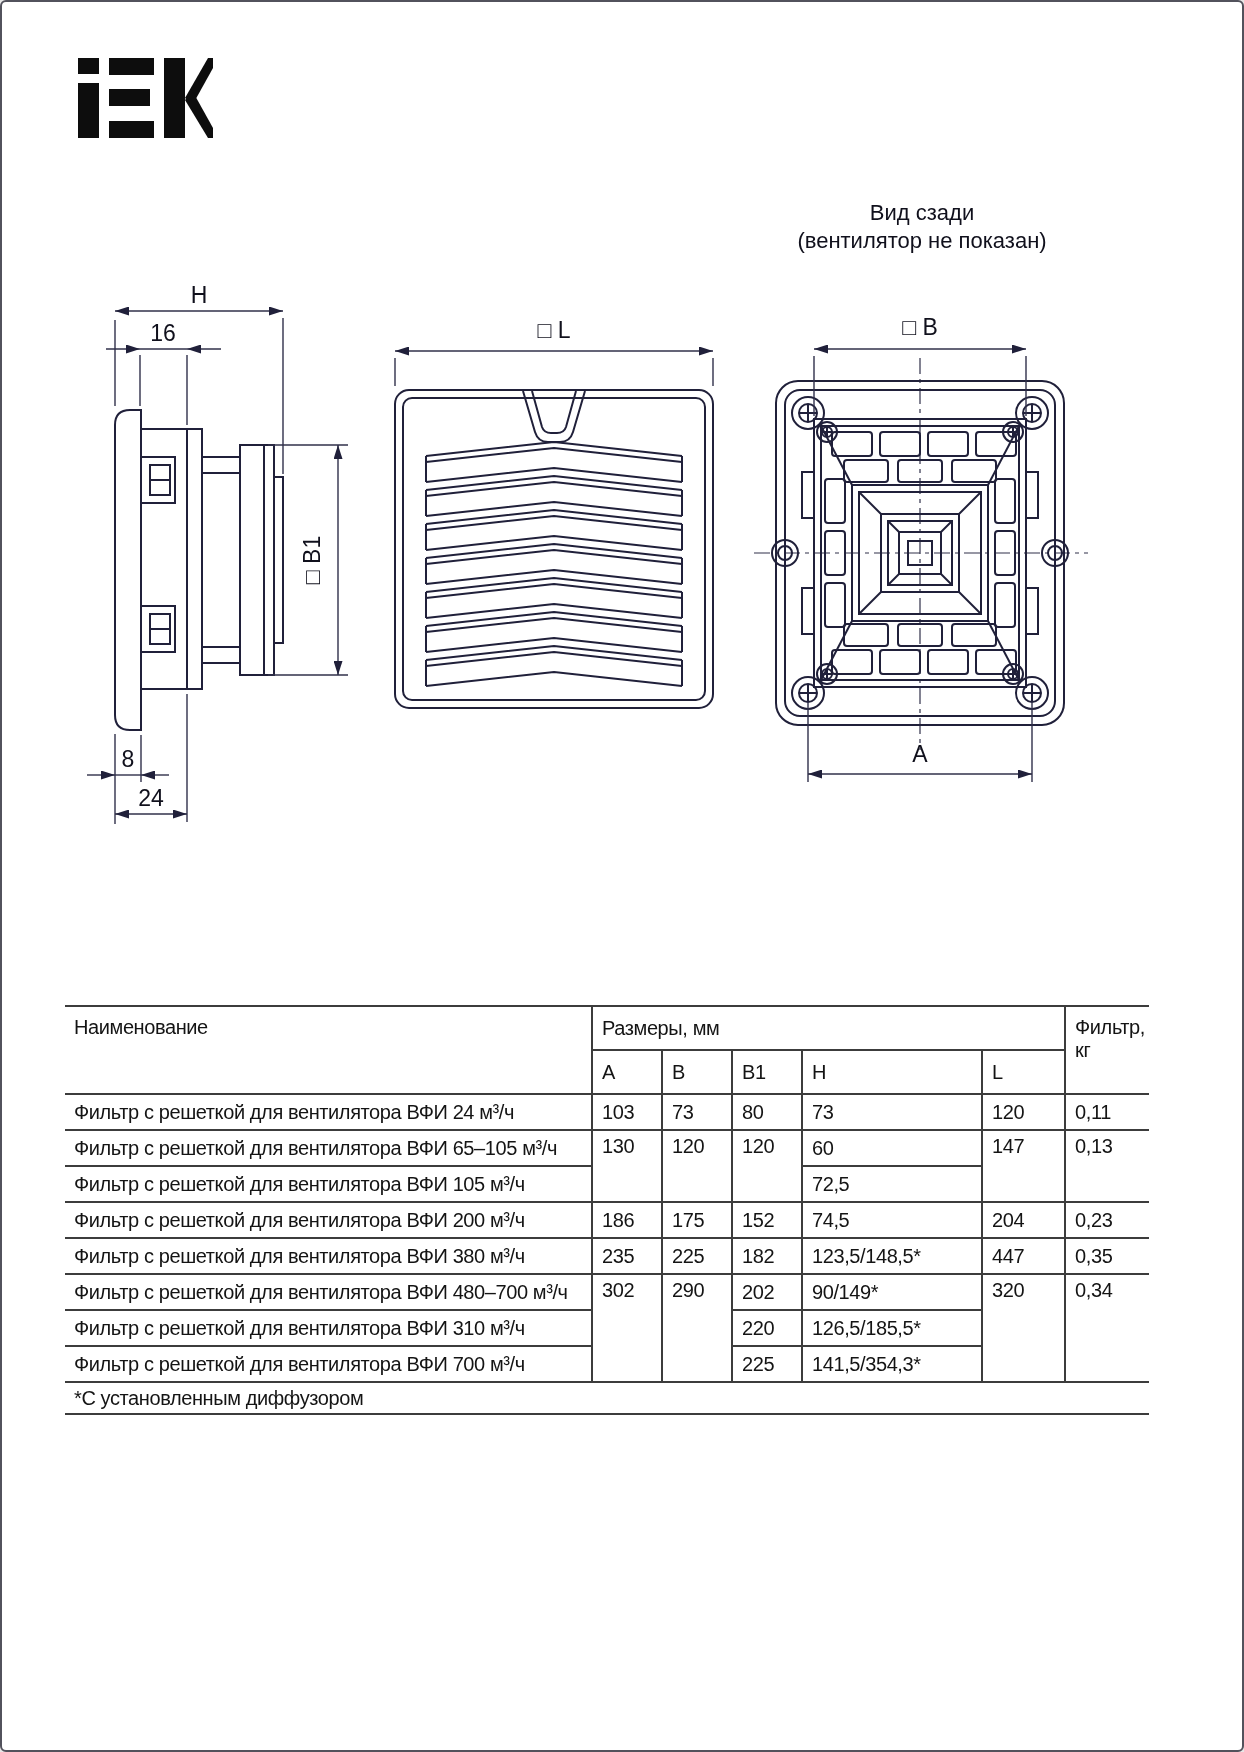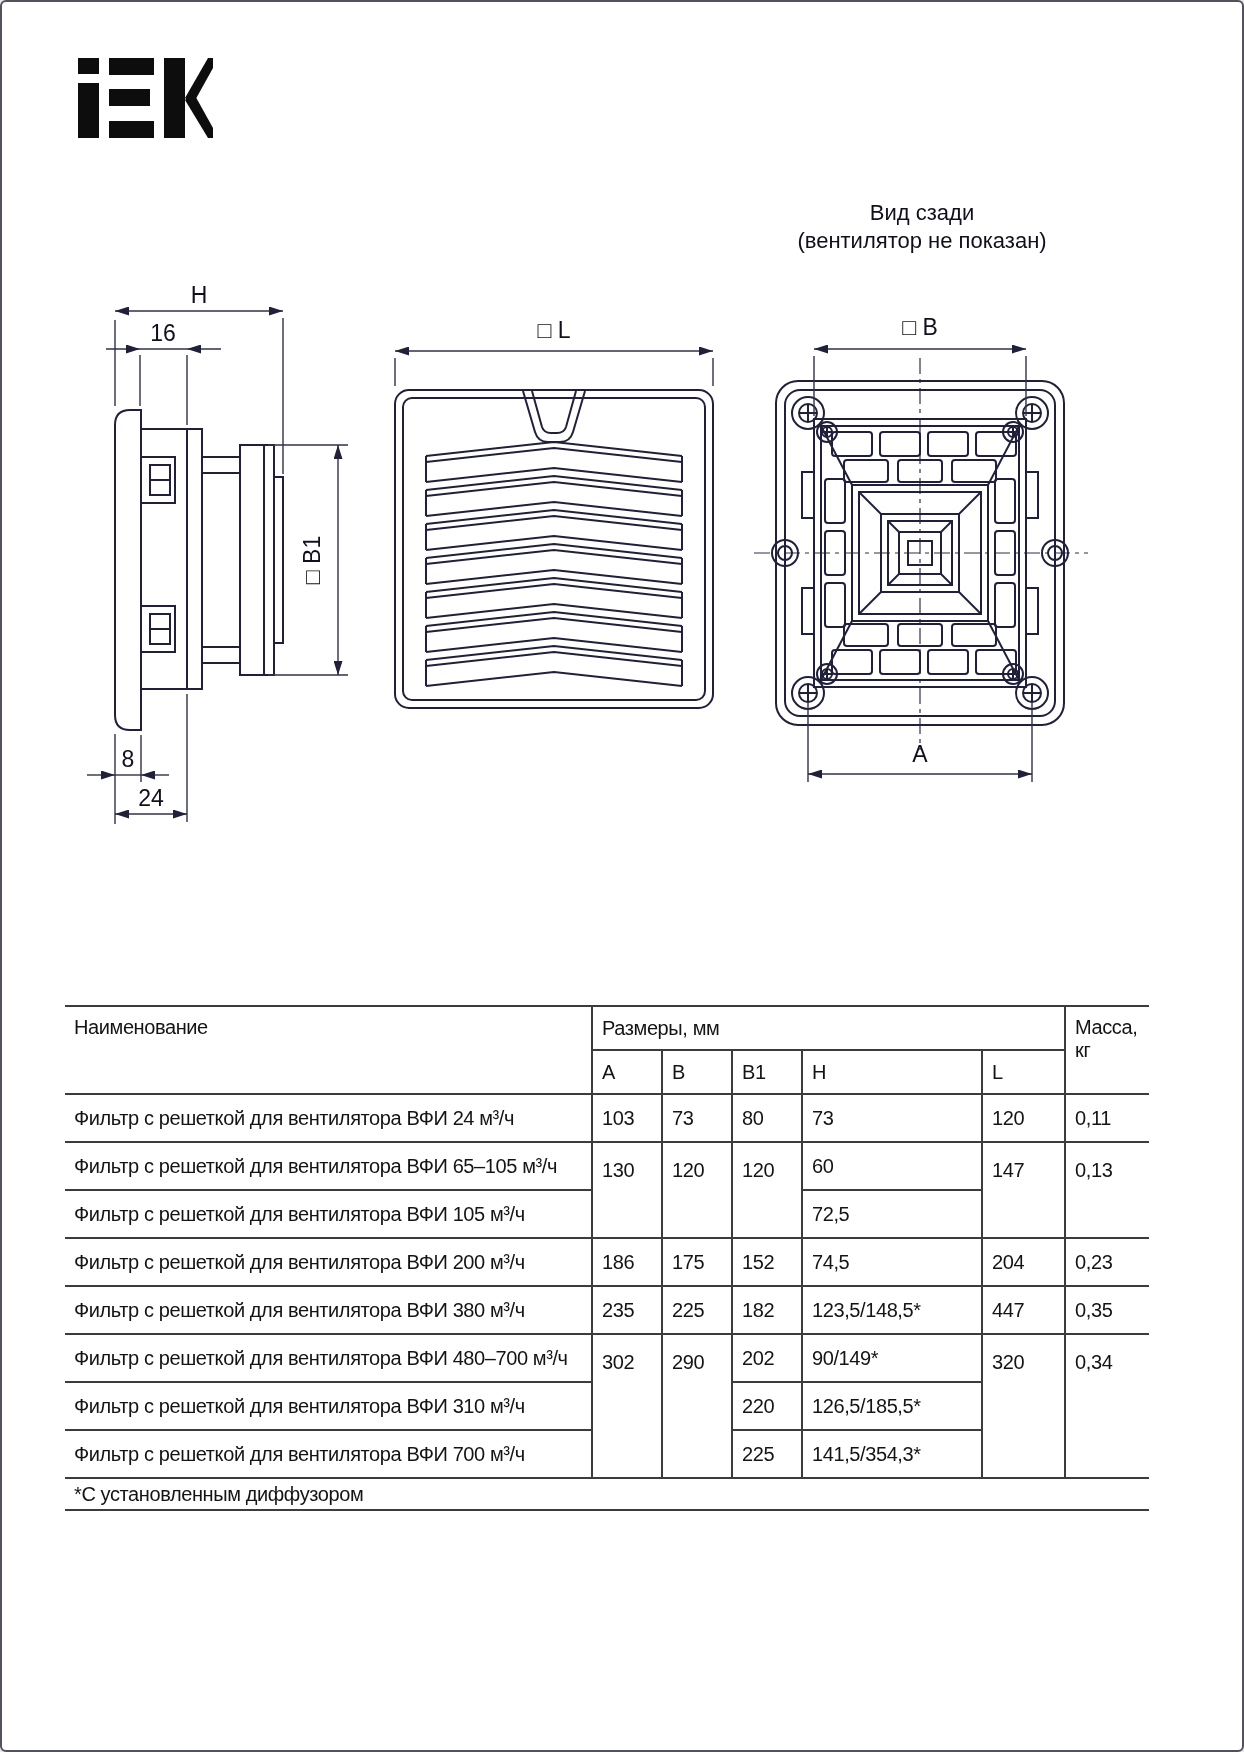--- a/index.html
+++ b/index.html
@@ -30,24 +30,24 @@
   }
   table.spec td, table.spec th{
     border:2px solid #3c3c3c;
     font-weight:normal;text-align:left;
     padding:2px 6px 2px 9px;
     white-space:nowrap;overflow:hidden;
     vertical-align:middle;
   }
   table.spec td:first-child, table.spec th:first-child{border-left:none;}
   table.spec .last-col{border-right:none;}
-  table.spec .vtop{vertical-align:top;padding-top:16px;}
+  table.spec .vtop{vertical-align:top;padding-top:4px;}
   table.spec .hdr-top{vertical-align:top;padding-top:9px;white-space:normal;}
   tr.hrow1{height:44px;} tr.hrow2{height:44px;}
-  tr.drow{height:48px;} tr.frow{height:32px;}
+  tr.drow{height:36px;} tr.frow{height:32px;}
   td.fnote{border-left:none !important;border-right:none !important;}
 </style>
 </head>
 <body>
 
 <div class="page">
 
   <svg class="logo" width="135" height="80" viewBox="0 0 135 80">
     <g fill="#0d0d0d">
       <rect x="0" y="0" width="21" height="16"></rect>
@@ -264,21 +264,21 @@
           <col style="width:70px">
         <col style="width:70px">
           <col style="width:180px">
           <col style="width:83px">
           <col style="width:84px">
       </colgroup>
       <tbody>
           <tr class="hrow1">
         <th rowspan="2" class="hdr-top">Наименование</th>
         <th colspan="5">Размеры, мм</th>
-        <th rowspan="2" class="hdr-top last-col">Масса, кг</th>
+        <th rowspan="2" class="hdr-top last-col">Фильтр, кг</th>
       </tr>
       <tr class="hrow2">
         <th>A</th>
         <th>B</th>
         <th>B1</th>
         <th>H</th>
         <th>L</th>
       </tr>
 
       <tr class="drow">

